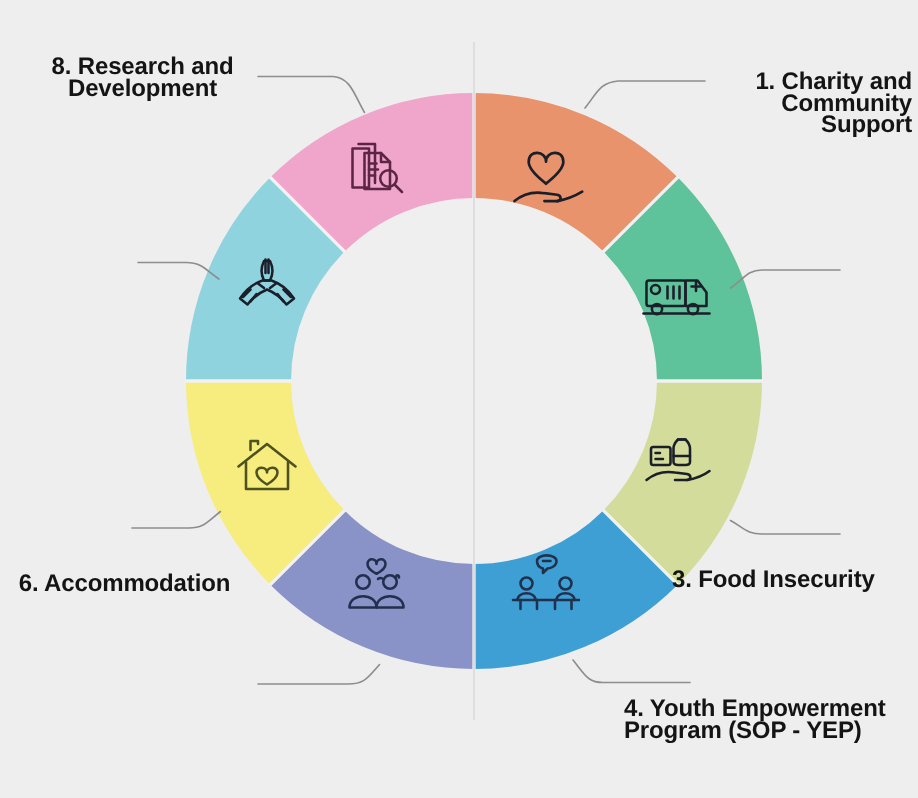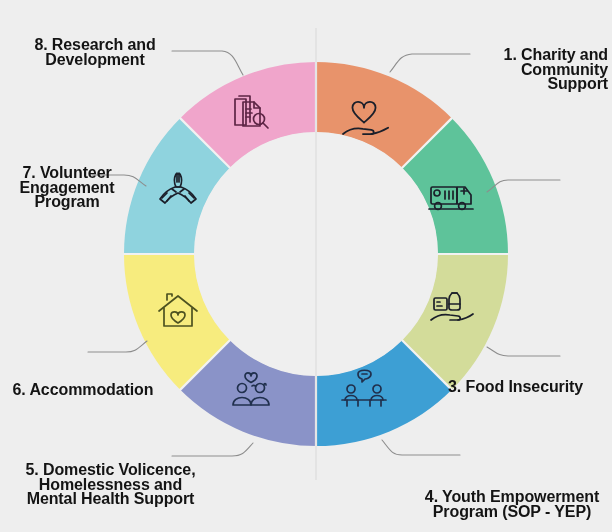--- a/index.html
+++ b/index.html
@@ -42,21 +42,21 @@
     font-weight: bold;
     font-size: 16px;
     line-height: 14.5px;
     color: #141414;
     letter-spacing: -0.1px;
     white-space: pre-line;
   }
   .lbl1 { left: 474px; top: 48px;  width: 134px; text-align: right; }
   .lbl2 { left: 496px; top: 177px; width: 112px; text-align: center; }
   .lbl3 { left: 448px; top: 380px; width: 160px; text-align: left; }
-  .lbl4 { left: 416px; top: 490px; width: 192px; text-align: center; }
+  .lbl4 { left: 416px; top: 466px; width: 192px; }
   .lbl5 { left: 8px;   top: 463px; width: 205px; text-align: center; }
   .lbl6 { left: 8px;   top: 383px; width: 150px; text-align: center; }
   .lbl7 { left: 4px;   top: 166px; width: 126px; text-align: center; }
   .lbl8 { left: 16px;  top: 38px;  width: 158px; text-align: center; }
 </style>
 </head>
 <body>
 
 <div id="stage">
 
@@ -168,23 +168,17 @@
       <circle class="icon-glyph pinkish" cx="8" cy="6" r="5.5"></circle>
       <path class="icon-glyph pinkish" d="M12,10 L17,15"></path>
     </g>
   </svg>
 
   <div class="label lbl1">1. Charity and
 Community Support</div>
   <div class="label lbl3">3. Food Insecurity</div>
   <div class="label lbl4">4. Youth Empowerment
 Program (SOP - YEP)</div>
-  <div class="label lbl5">5. Domestic Volicence,
-Homelessness and
-Mental Health Support</div>
   <div class="label lbl6">6. Accommodation</div>
-  <div class="label lbl7">7.  Volunteer
-Engagement
-Program</div>
   <div class="label lbl8">8. Research and
 Development</div>
 
 </div>
 
 </body></html>

